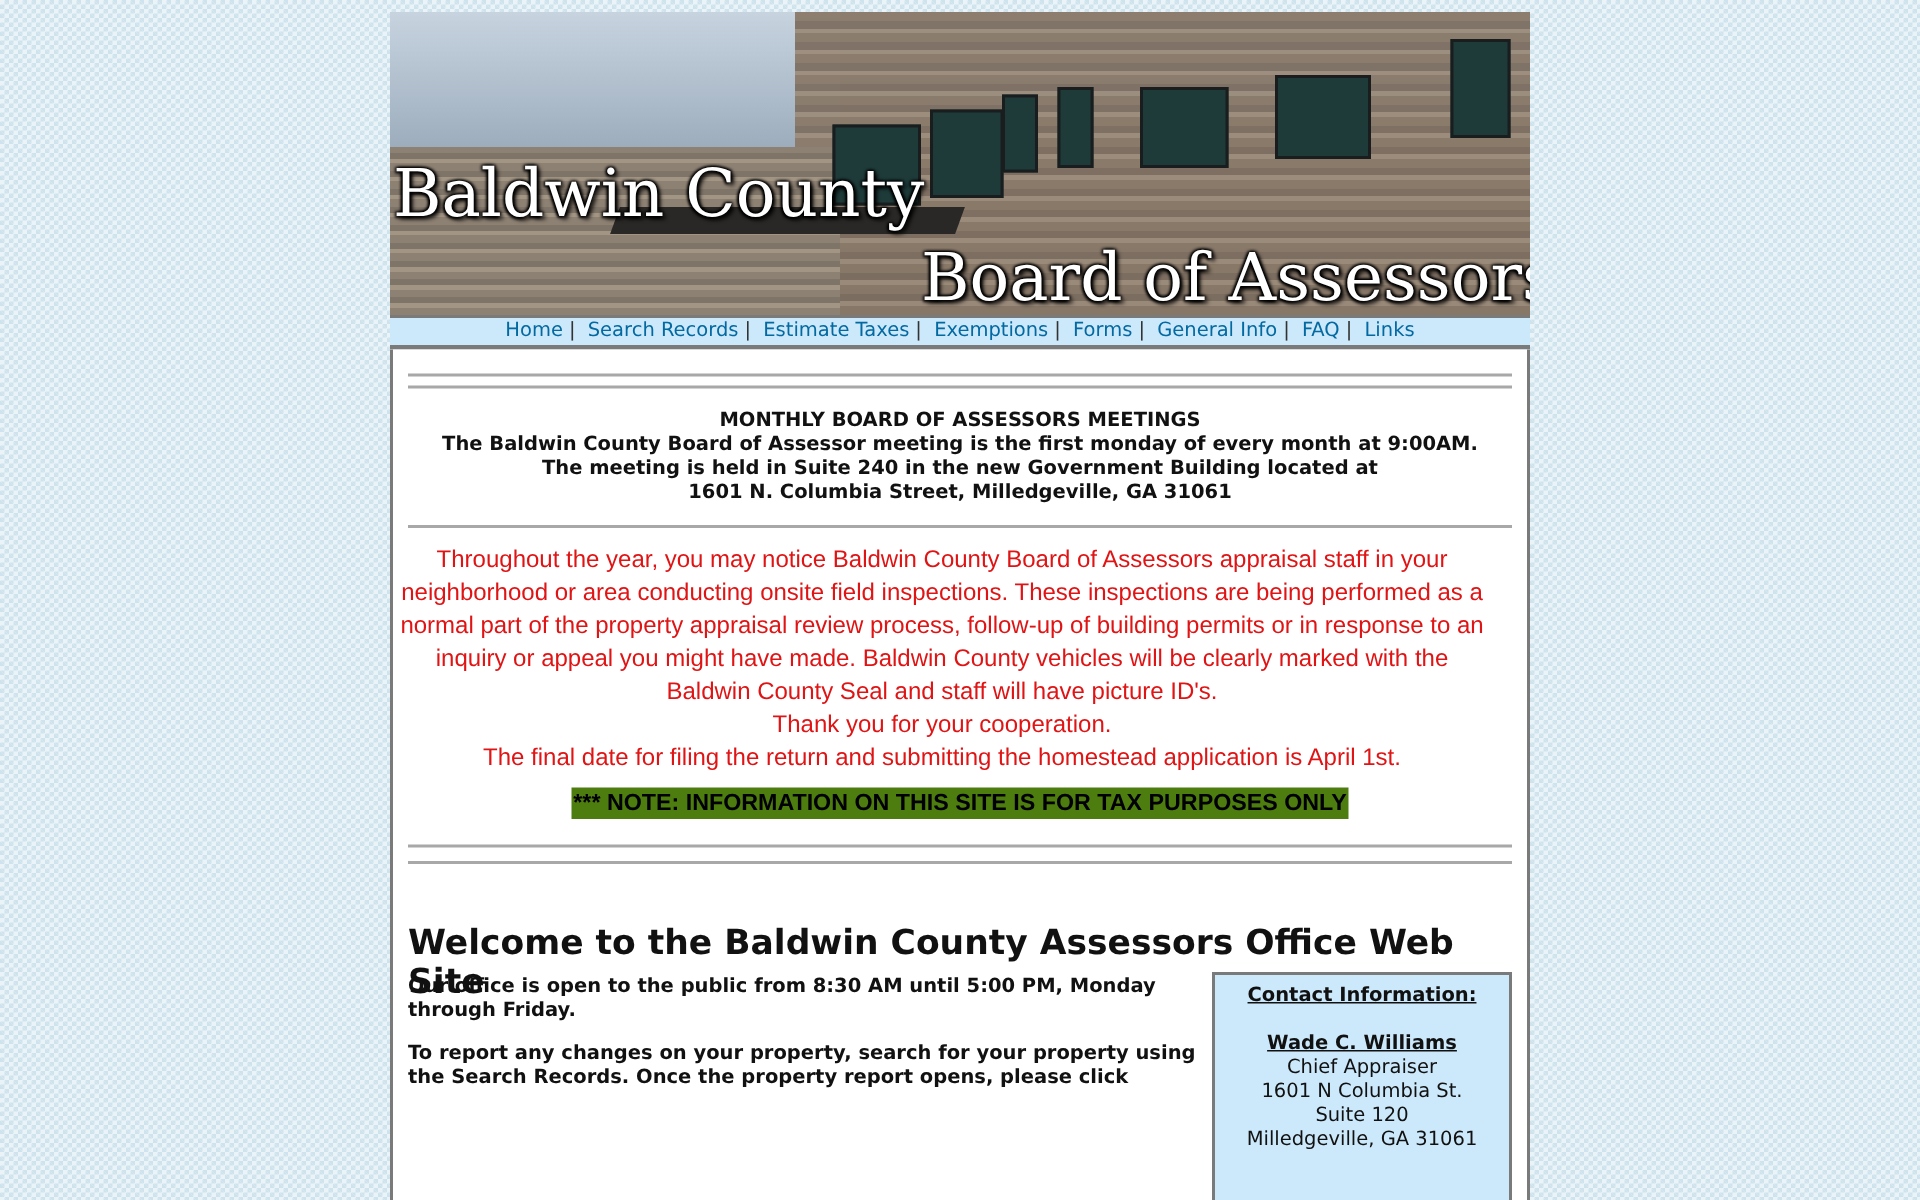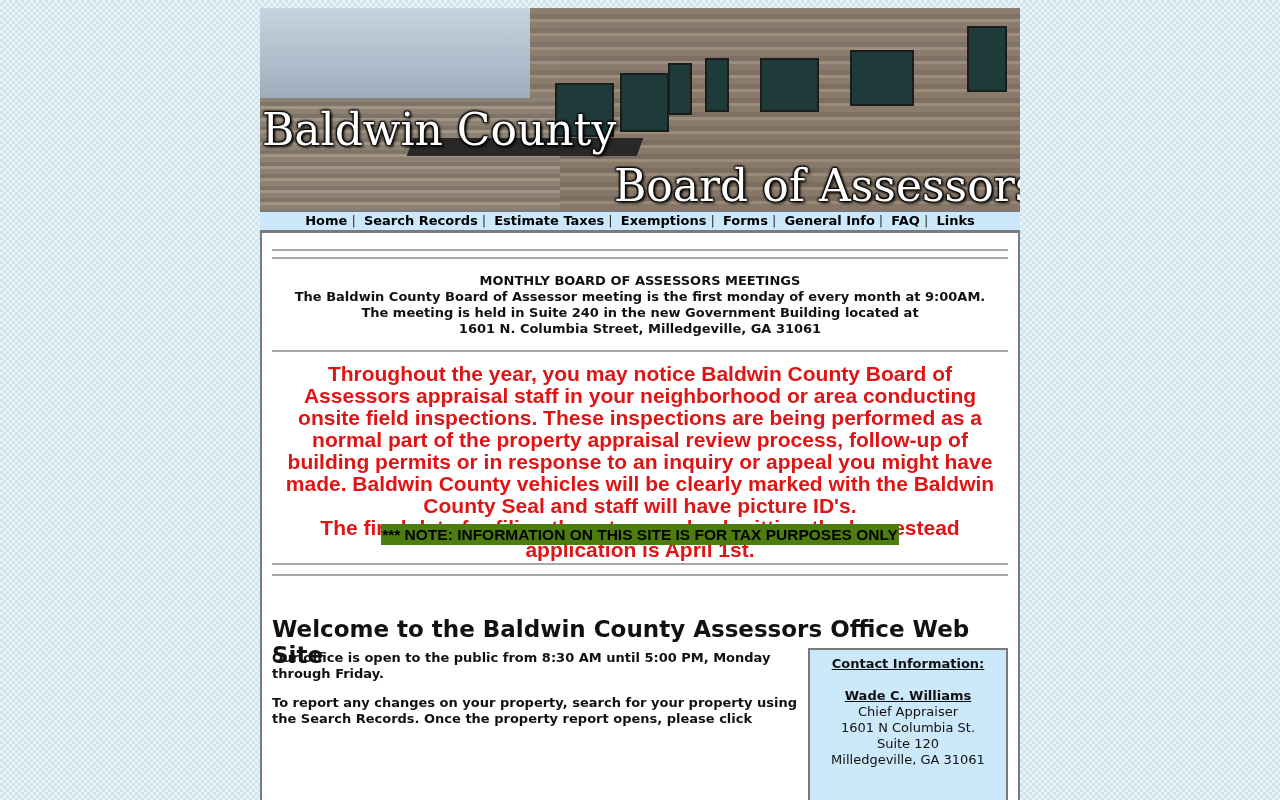--- a/index.html
+++ b/index.html
@@ -34,35 +34,35 @@
     position:absolute; font-family: "DejaVu Serif", serif; color:#ffffff;
     text-shadow: 2px 2px 3px #000, -1px -1px 2px #000, 1px -1px 2px #000, -1px 1px 2px #000;
     white-space: nowrap; letter-spacing: 0px;
   }
   .banner .title1 { left: 2px; top: 96px; font-size: 44px; }
   .banner .title2 { left: 354px; top: 152px; font-size: 44px; }
   .navbar {
     height: 18px; background: #cce8fb; border-top: 2px solid #7a7a7a; border-bottom: 3px solid #7a7a7a;
     text-align: center; font-size: 13px; line-height: 18px; color: #333;
   }
-  .navbar a { color: #000000; text-decoration: none; padding: 0 4px; font-weight: bold; }
+  .navbar a { color: #0369a1; text-decoration: none; padding: 0 4px; }
   .navbar .sep { color: #333; }
   .content {
     position: absolute; left: 0; top: 225px; width: 756px; height: 575px;
     border-left: 2px solid #7a7a7a; border-right: 2px solid #7a7a7a; background:#fff;
   }
   hr.rule { border: none; border-top: 2px solid #a8a8a8; margin: 0; position:absolute; left: 10px; width: 736px; }
   .meeting {
     position:absolute; left:0; top: 40px; width: 756px; text-align: center;
     font-size: 13px; font-weight: bold; color: #111; line-height: 16px;
   }
   .notice {
-    position:absolute; left: 12px; top: 130px; width: 732px; text-align: center;
-    font-family: "Liberation Sans", sans-serif; font-weight: bold; color: #e01414;
-    font-size: 21px; line-height: 22px;
+    position:absolute; left: 0; top: 130px; width: 732px; text-align: center;
+    font-family: "Liberation Sans", sans-serif; font-weight: normal; color: #e01414;
+    font-size: 16px; line-height: 22px;
   }
   .note {
     position:absolute; left:0; top: 292px; width: 756px; text-align:center;
   }
   .note span {
     background: #4d7c0f; color:#000; font-family: "Liberation Sans", sans-serif; font-weight: bold;
     font-size: 15.5px; padding: 2px 1px;
   }
   .welcome {
     position:absolute; left: 10px; top: 383px; font-size: 23px; font-weight: bold; color:#111;
@@ -120,20 +120,21 @@
       <div>MONTHLY BOARD OF ASSESSORS MEETINGS</div>
       <div>The Baldwin County Board of Assessor meeting is the first monday of every month at 9:00AM.</div>
       <div>The meeting is held in Suite 240 in the new Government Building located at</div>
       <div>1601 N. Columbia Street, Milledgeville, GA 31061</div>
     </div>
 
     <hr class="rule" style="top:117px;">
 
     <div class="notice">
       <div>Throughout the year, you may notice Baldwin County Board of Assessors appraisal staff in your neighborhood or area conducting onsite field inspections. These inspections are being performed as a normal part of the property appraisal review process, follow-up of building permits or in response to an inquiry or appeal you might have made. Baldwin County vehicles will be clearly marked with the Baldwin County Seal and staff will have picture ID's.</div>
+      <div>Thank you for your cooperation.</div>
       <div>The final date for filing the return and submitting the homestead application is April 1st.</div>
     </div>
 
     <div class="note">
       <span>*** NOTE: INFORMATION ON THIS SITE IS FOR TAX PURPOSES ONLY</span>
     </div>
 
     <hr class="rule" style="top:330px;">
     <hr class="rule" style="top:341px;">
 

